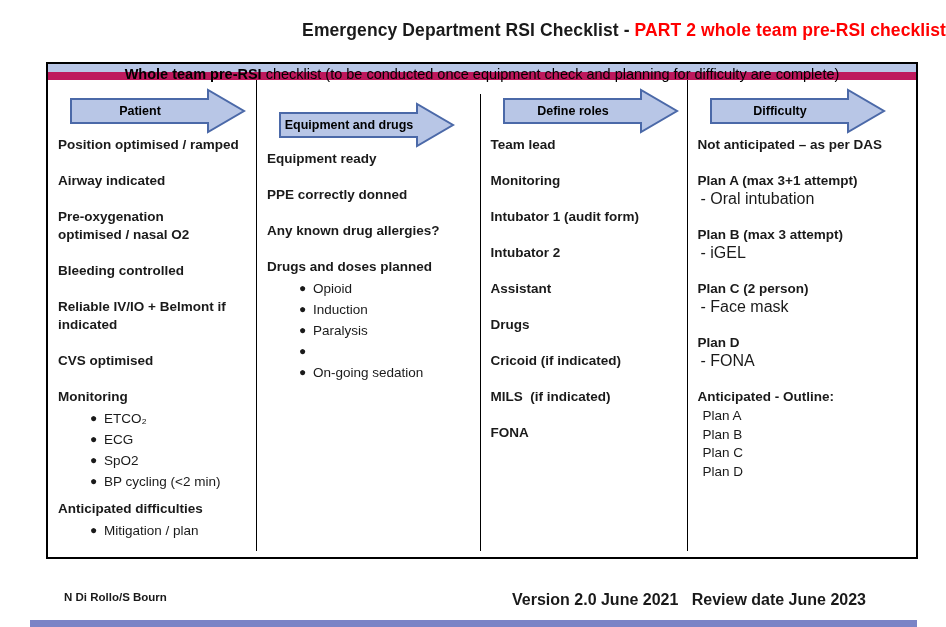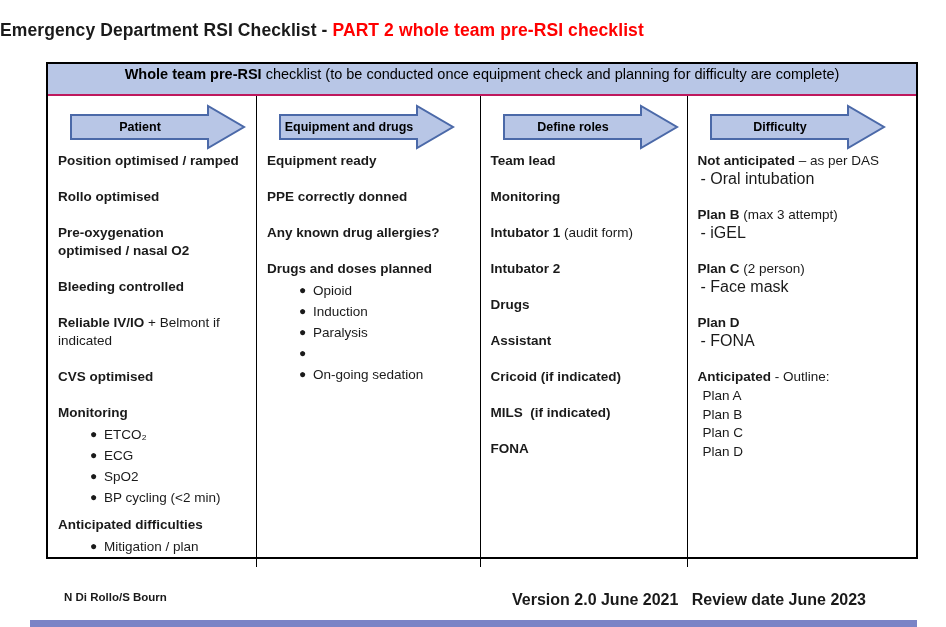--- a/index.html
+++ b/index.html
@@ -3,50 +3,50 @@
 <meta charset="utf-8">
 <style>
   * { margin:0; padding:0; box-sizing:border-box; }
   html,body { background:#ffffff; }
   .page {
     position:relative; width:946px; height:627px; background:#ffffff;
     font-family:"Liberation Sans", sans-serif; color:#1a1a1a; overflow:hidden;
   }
   .title {
     position:absolute; top:20px; left:0; width:100%;
-    text-align:left; font-size:17.5px; font-weight:bold; letter-spacing:0.1px;
+    text-align:right; font-size:17.5px; font-weight:bold; letter-spacing:0.1px;
   }
   .title .red { color:#ff0000; }
   .table {
     position:absolute; left:46px; top:62px; width:872px; height:497px;
     border:2px solid #000000; background:#ffffff;
   }
   .banner {
-    height:32px; background:#b8c6e6; border-bottom:2px solid #be185d;
+    height:16px; background:#b8c6e6; border-bottom:8px solid #be185d;
     text-align:center; font-size:14.5px; line-height:21px; color:#000;
   }
   .banner .b { font-weight:bold; }
   .cols { display:flex; height:471px; }
   .col { padding:4px 10px 0 10px; border-right:1.5px solid #000000; }
   .col:last-child { border-right:none; }
   .col1 { width:210px; }
-  .col2 { width:225px; }
+  .col2 { width:225px;margin-top:14px; }
   .col3 { width:207px; }
   .col4 { width:230px; }
   .arrow-svg { display:block; margin:4px 0 0 12px; overflow:visible; }
   .arrow-svg polygon { fill:#b8c6e6; stroke:#4b69a8; stroke-width:2; }
   .arrow-svg text {
     font-family:"Liberation Sans", sans-serif; font-size:12.5px; font-weight:bold; fill:#000;
   }
   .item {
     font-size:13.5px; font-weight:bold; line-height:18px;
     margin-top:18px; white-space:pre-wrap;
   }
   .item:first-of-type { margin-top:2px; }
-  .item .reg, .reg { font-weight:normal;text-align:center; }
+  .item .reg, .reg { font-weight:bold;text-align:center; }
   .sub { font-size:16px; font-weight:normal; line-height:18px; padding-left:3px; white-space:pre-wrap; }
   .bullets { margin-top:2px; }
   .bullet { display:flex; font-size:13.5px; font-weight:normal; line-height:21px; }
   .bullet .dot { width:14px; margin-left:32px; text-align:left; font-size:12px; }
   .bullets + .item { margin-top:8px; }
   .plans { margin-top:1px; }
   .plan-line { font-size:13.5px; font-weight:normal; line-height:18.5px; padding-left:5px; }
   .footer-left {
     position:absolute; left:64px; top:591px; font-size:11.5px; font-weight:bold; white-space:pre;text-align:center;
   }
@@ -73,21 +73,21 @@
     </div>
 
     <div class="cols">
 
       <div class="col col1">
         <svg class="arrow-svg" width="176" height="46" viewBox="0 0 176 46">
           <polygon points="1,11 138,11 138,2 174,23 138,44 138,35 1,35"></polygon>
           <text x="70" y="27" text-anchor="middle">Patient</text>
         </svg>
         <p class="item"><span>Position optimised / ramped</span></p>
-        <p class="item"><span>Rollo optimised</span></p>
+        <p class="item"><span>Airway indicated</span></p>
         <p class="item"><span>Pre-oxygenation
 optimised / nasal O2</span></p>
         <p class="item"><span>Bleeding controlled</span></p>
         <p class="item"><span>Reliable IV/IO</span><span class="reg"> + Belmont if indicated</span></p>
         <p class="item"><span>CVS optimised</span></p>
         <p class="item"><span>Monitoring</span></p>
         <div class="bullets">
           <div class="bullet">
               <span class="dot">●</span>
               <span>ETCO₂</span>
@@ -148,33 +148,34 @@
 
       <div class="col col3">
         <svg class="arrow-svg" width="176" height="46" viewBox="0 0 176 46">
           <polygon points="1,11 138,11 138,2 174,23 138,44 138,35 1,35"></polygon>
           <text x="70" y="27" text-anchor="middle">Define roles</text>
         </svg>
         <p class="item"><span>Team lead</span></p>
         <p class="item"><span>Monitoring</span></p>
         <p class="item"><span>Intubator 1</span><span class="reg"> (audit form)</span></p>
         <p class="item"><span>Intubator 2</span></p>
+        <p class="item"><span>Assistant</span></p>
         <p class="item"><span>Drugs</span></p>
-        <p class="item"><span>Assistant</span></p>
         <p class="item"><span>Cricoid (if indicated)</span></p>
         <p class="item"><span>MILS  (if indicated)</span></p>
         <p class="item"><span>FONA</span></p>
       </div>
 
       <div class="col col4">
         <svg class="arrow-svg" width="176" height="46" viewBox="0 0 176 46">
           <polygon points="1,11 138,11 138,2 174,23 138,44 138,35 1,35"></polygon>
           <text x="70" y="27" text-anchor="middle">Difficulty</text>
         </svg>
         <p class="item"><span>Not anticipated</span><span class="reg"> – as per DAS</span></p>
+        <p class="item"><span>Plan A</span><span class="reg"> (max 3+1 attempt)</span></p>
         <p class="sub">- Oral intubation</p>
         <p class="item"><span>Plan B</span><span class="reg"> (max 3 attempt)</span></p>
         <p class="sub">- iGEL</p>
         <p class="item"><span>Plan C</span><span class="reg"> (2 person)</span></p>
         <p class="sub">- Face mask</p>
         <p class="item"><span>Plan D</span></p>
         <p class="sub">- FONA</p>
         <p class="item"><span>Anticipated</span><span class="reg"> - Outline:</span></p>
         <div class="plans">
           <p class="plan-line">Plan A</p>

